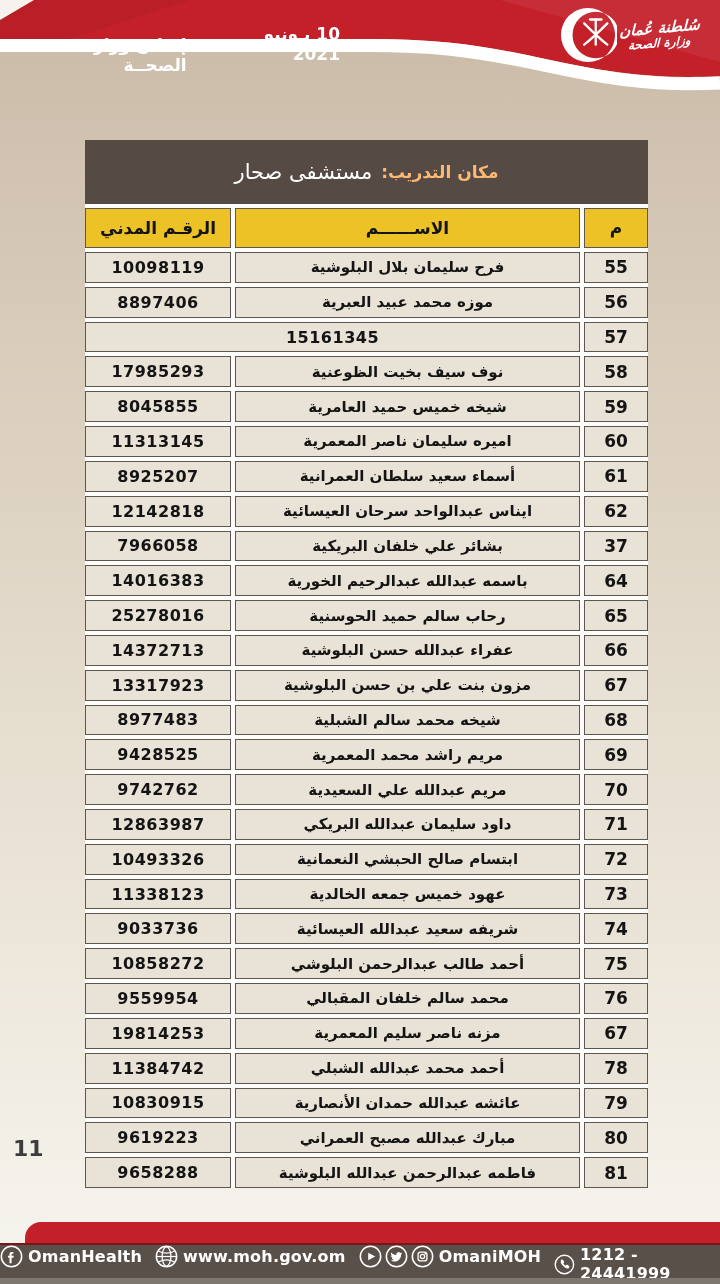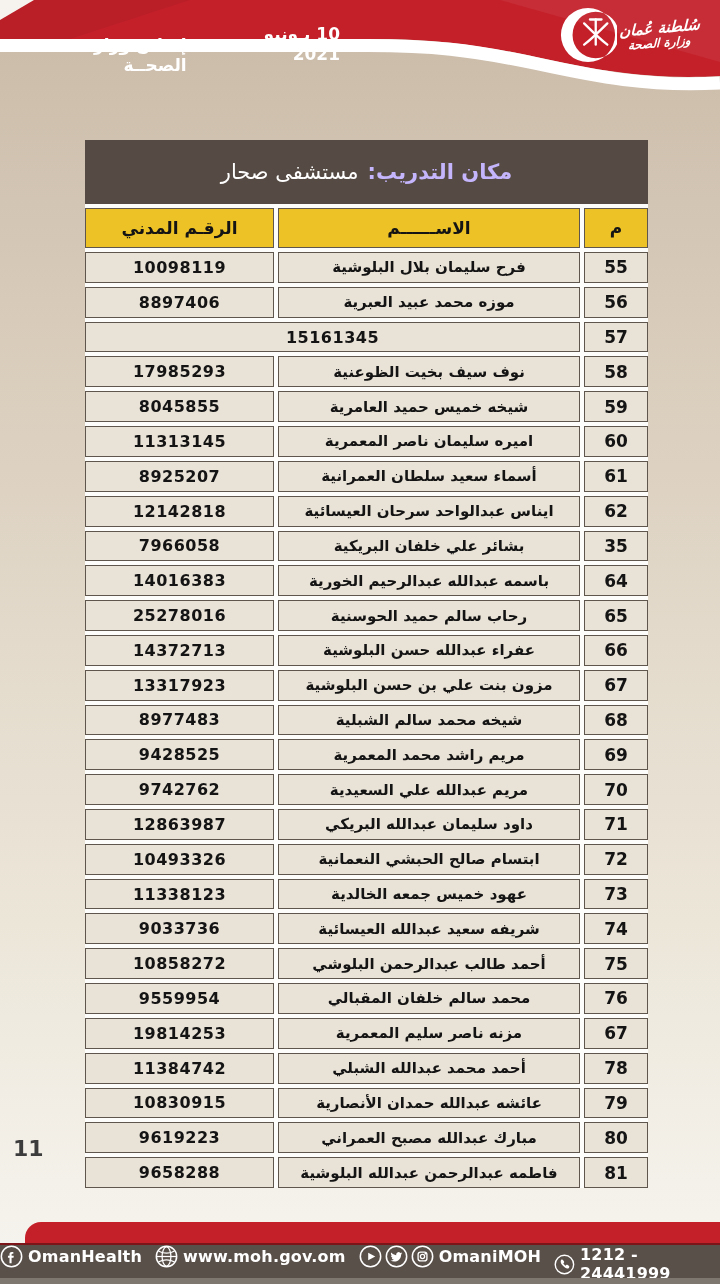--- a/index.html
+++ b/index.html
@@ -15,31 +15,31 @@
   .logo{position:absolute;top:6px;right:20px;display:flex;align-items:center;gap:2px;}
   .logo-text{display:flex;flex-direction:column;align-items:center;transform:rotate(-5deg) skewX(-6deg);line-height:1.05;}
   .logo-line1{color:#fff;font-weight:bold;font-style:italic;font-size:15px;}
   .logo-line2{color:#fff;font-weight:bold;font-style:italic;font-size:12px;}
 
   
   .table-wrap{position:absolute;left:85px;top:140px;width:563px;height:1048px;
               background:#fdfdfb;display:flex;flex-direction:column;gap:4px;}
   .table-title{flex:none;height:64px;background:#564b44;display:flex;align-items:center;
                justify-content:center;gap:9px;direction:rtl;}
-  .t-label{color:#c4b5fd;font-weight:bold;font-size:21px;}
+  .t-label{color:#fdba74;font-weight:bold;font-size:17px;}
   .t-value{color:#ffffff;font-weight:normal;font-size:21px;}
   .table-header{flex:none;height:40px;display:flex;direction:rtl;gap:4px;}
   .table-header .cell{background:#edc226;font-size:17px;}
   .table-body{flex:1;display:flex;flex-direction:column;gap:4px;}
   .table-row{flex:1;display:flex;direction:rtl;gap:4px;}
   .cell{display:flex;align-items:center;justify-content:center;
         border:1px solid #5f564d;font-weight:bold;color:#141414;box-sizing:border-box;}
   .table-row .cell{background:#e9e2d6;}
   .col-serial{width:64px;flex:none;font-size:17px;}
-  .col-name{width:302px;flex:none;font-size:15px;}
+  .col-name{width:345px;flex:none;font-size:15px;}
   .col-id{flex:1;font-size:16px;letter-spacing:.5px;}
 
   
   .page-number{position:absolute;left:13px;top:1136px;font-size:22px;font-weight:bold;color:#3c3c3c;}
   .footer-red{position:absolute;left:25px;right:0;top:1222px;height:26px;background:#c4202a;
               border-top-left-radius:16px;}
   .footer{position:absolute;left:0;right:0;top:1243px;height:33px;background:#5a504a;
           border-top:2px solid #7c151a;display:flex;align-items:flex-start;justify-content:center;gap:13px;box-sizing:content-box;}
   .footer-strip{position:absolute;left:0;right:0;top:1278px;height:6px;background:#7e7770;}
   .f-item{display:flex;align-items:center;gap:5px;}
@@ -132,21 +132,21 @@
     <div class="cell col-id">8925207</div>
   </div>
 
   <div class="table-row">
     <div class="cell col-serial">62</div>
     <div class="cell col-name">ايناس عبدالواحد سرحان العيسائية</div>
     <div class="cell col-id">12142818</div>
   </div>
 
   <div class="table-row">
-    <div class="cell col-serial">35</div>
+    <div class="cell col-serial">37</div>
     <div class="cell col-name">بشائر علي خلفان البريكية</div>
     <div class="cell col-id">7966058</div>
   </div>
 
   <div class="table-row">
     <div class="cell col-serial">64</div>
     <div class="cell col-name">باسمه عبدالله عبدالرحيم الخورية</div>
     <div class="cell col-id">14016383</div>
   </div>
 

